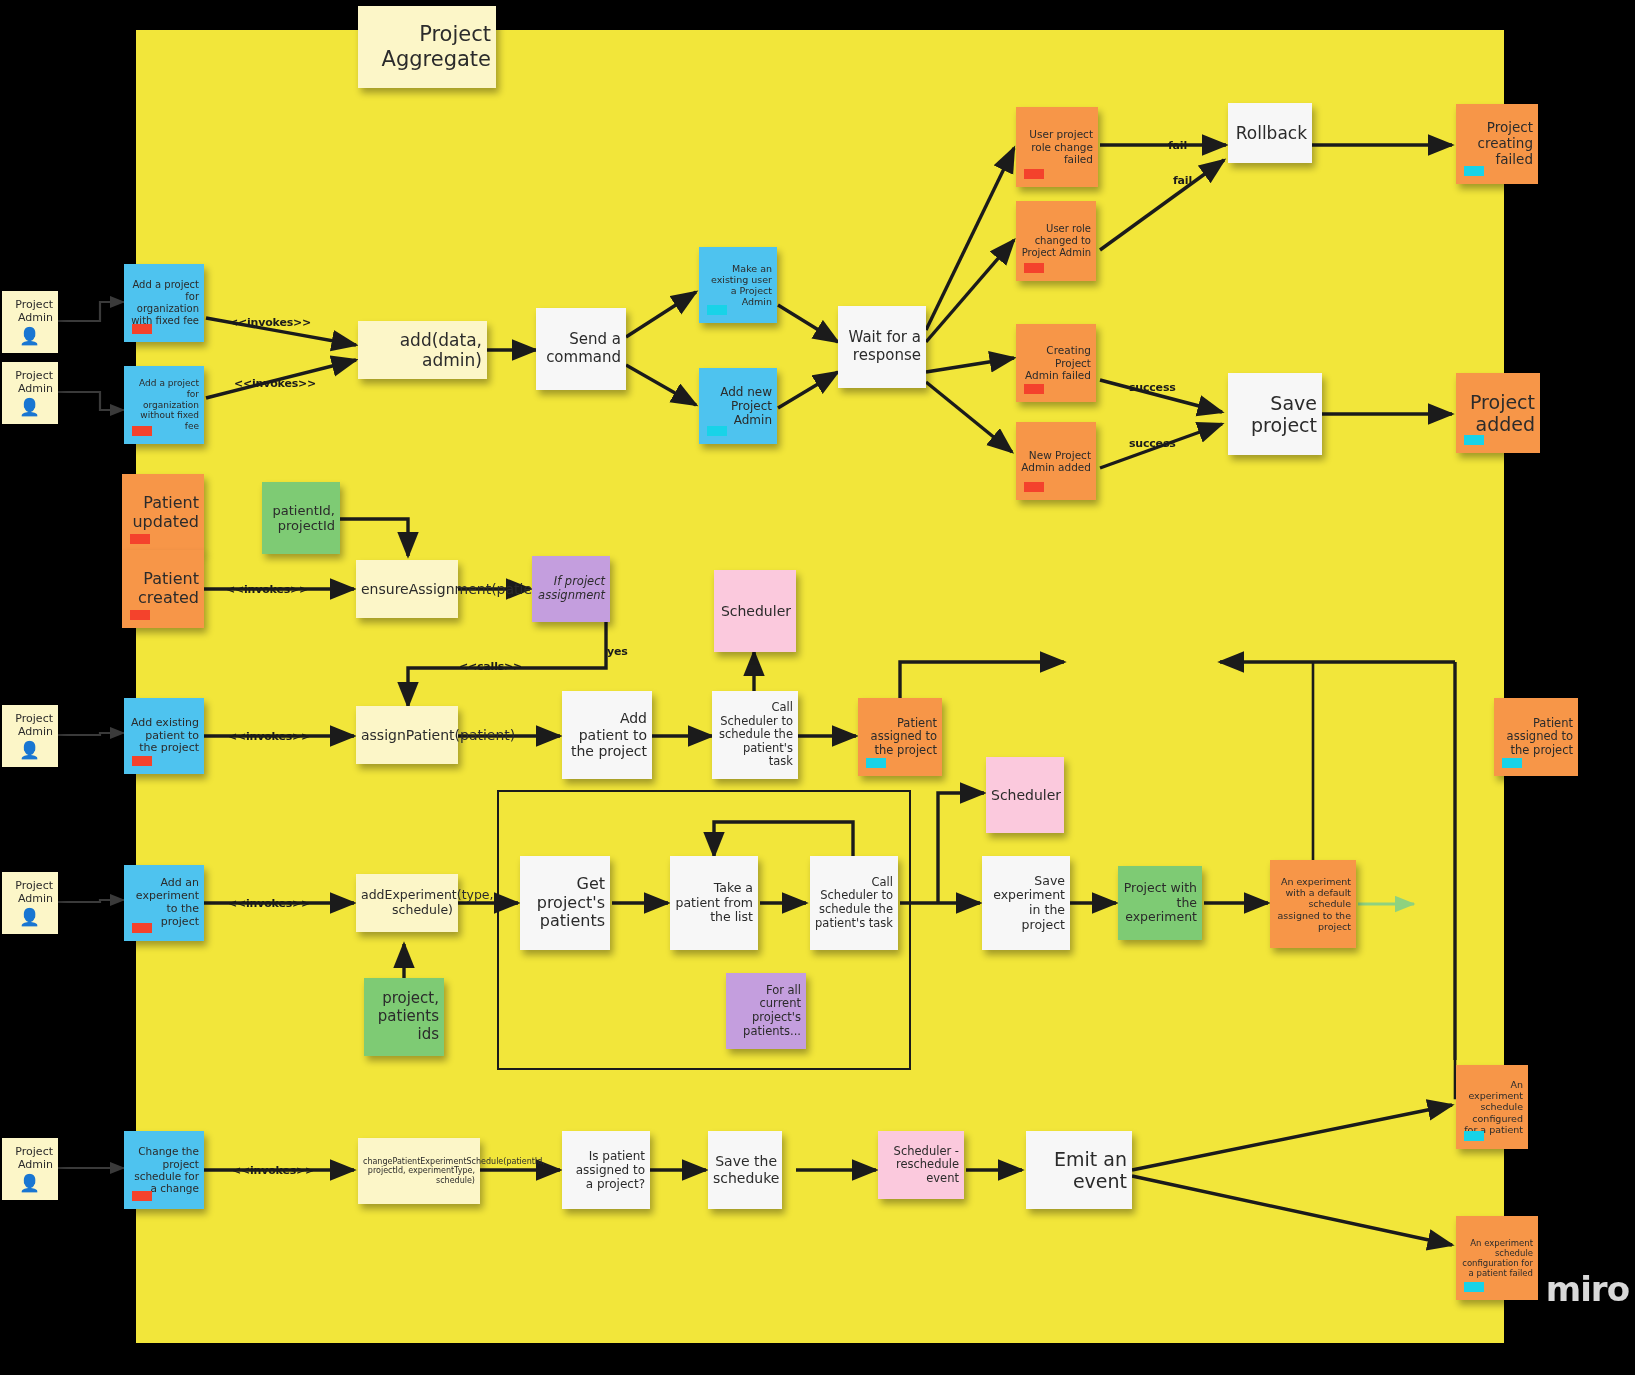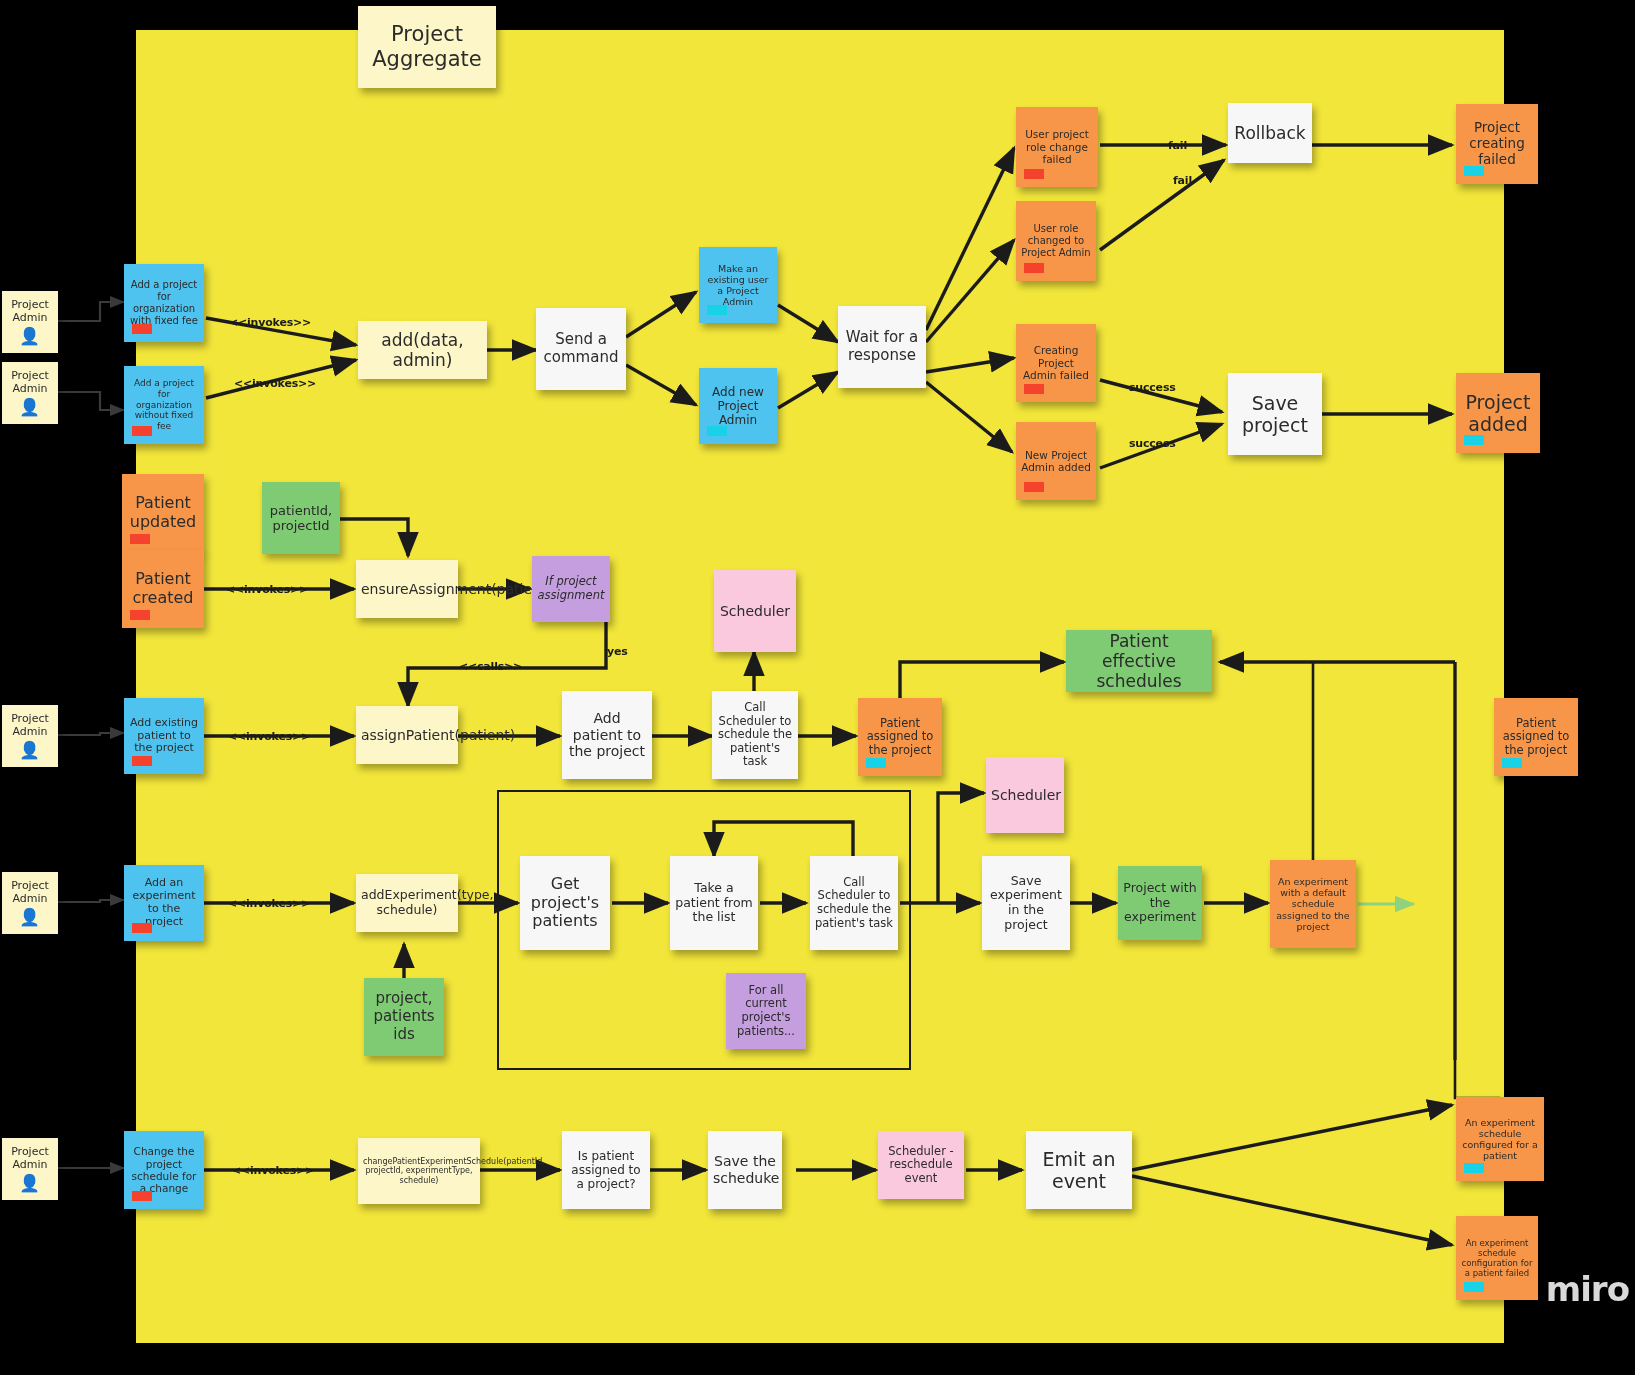--- a/index.html
+++ b/index.html
@@ -25,21 +25,21 @@
     position: absolute; left: 0; top: 0;
     width: 1635px; height: 1375px;
     pointer-events: none;
   }
   .note {
     position: absolute;
     display: flex;
     flex-direction: column;
     align-items: center;
     justify-content: center;
-    text-align: center;
+    text-align: right;
     color: #2b2b2b;
     line-height: 1.18;
     box-shadow: 3px 5px 7px rgba(0,0,0,0.33);
     padding: 4px 5px;
     z-index: 5;
   }
   .note .txt { width: 100%; white-space: pre-line; }
   
   .c-yellow { background: #fcf6c8; }
   .c-white  { background: #f7f7f7; }
@@ -365,37 +365,34 @@
     <span class="txt">Patient assigned to the project</span>
     <span class="chip cyan"></span>
   </div>
   <div class="note c-orange" style="left:1494px; top:698px; width:84px; height:78px; font-size:11.5px;">
     <span class="txt">Patient assigned to the project</span>
     <span class="chip cyan"></span>
   </div>
   <div class="note c-orange" style="left:1270px; top:860px; width:86px; height:88px; font-size:9.5px;">
     <span class="txt">An experiment with a default schedule assigned to the project</span>
   </div>
-  <div class="note c-orange" style="left:1456px; top:1065px; width:88px; height:84px; font-size:9.5px;margin-top:32px;">
+  <div class="note c-orange" style="left:1456px; top:1065px; width:72px; height:84px; font-size:9.5px;">
     <span class="txt">An experiment schedule configured for a patient</span>
     <span class="chip cyan"></span>
   </div>
   <div class="note c-orange" style="left:1456px; top:1216px; width:82px; height:84px; font-size:8.5px;">
     <span class="txt">An experiment schedule configuration for a patient failed</span>
     <span class="chip cyan"></span>
   </div>
 
   <div class="note c-green" style="left:262px; top:482px; width:78px; height:72px; font-size:13px;">
     <span class="txt">patientId, projectId</span>
   </div>
   <div class="note c-green" style="left:364px; top:978px; width:80px; height:78px; font-size:15px;">
     <span class="txt">project, patients ids</span>
-  </div>
-  <div class="note c-green" style="left:1066px; top:630px; width:146px; height:62px; font-size:17px;">
-    <span class="txt">Patient effective schedules</span>
   </div>
   <div class="note c-green" style="left:1118px; top:866px; width:84px; height:74px; font-size:12.5px;">
     <span class="txt">Project with the experiment</span>
   </div>
 
   <div class="note c-pink" style="left:714px; top:570px; width:82px; height:82px; font-size:14px;">
     <span class="txt">Scheduler</span>
   </div>
   <div class="note c-pink" style="left:986px; top:757px; width:78px; height:76px; font-size:14px;">
     <span class="txt">Scheduler</span>

